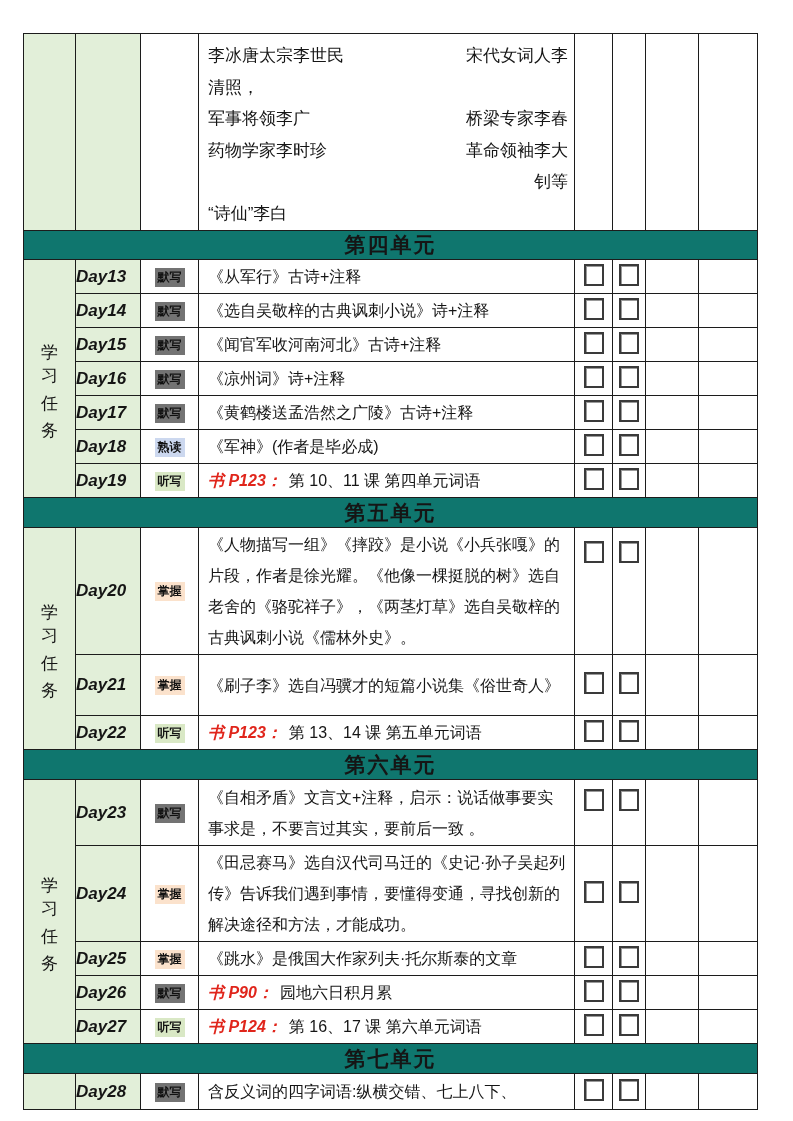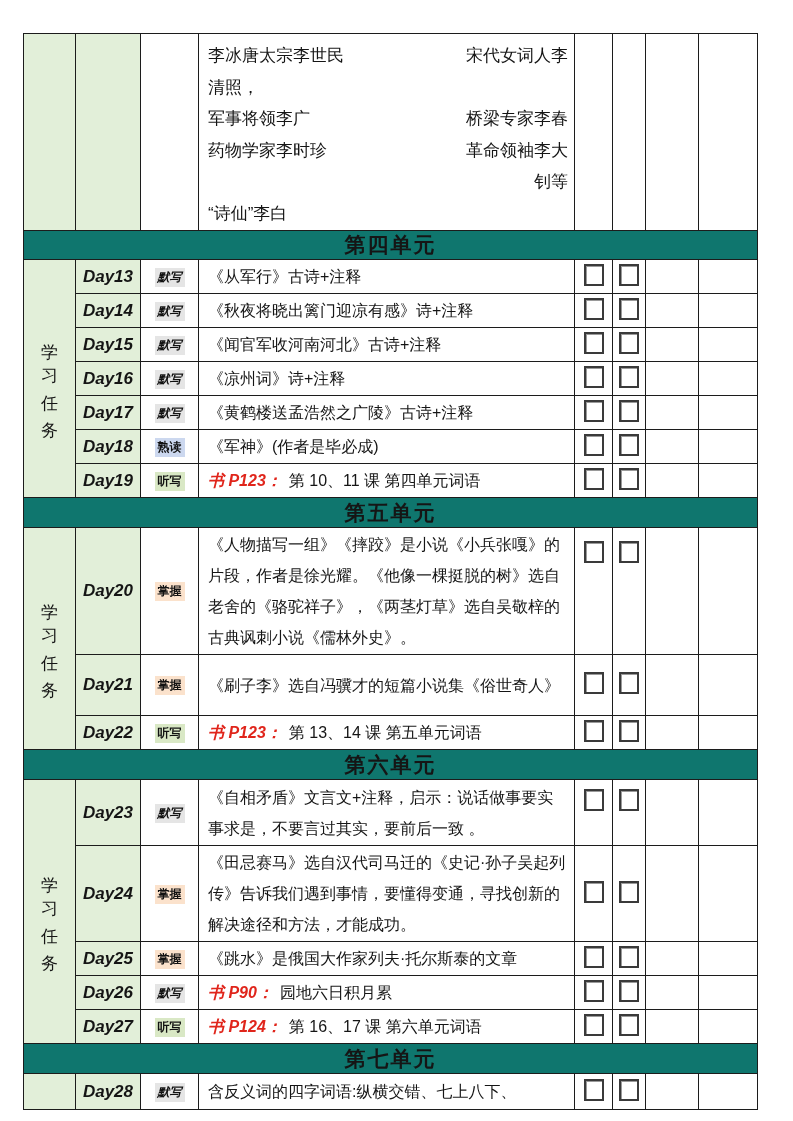--- a/index.html
+++ b/index.html
@@ -3,35 +3,35 @@
 <meta charset="utf-8">
 <style>
   html,body{margin:0;padding:0;background:#fff;}
   .page{position:relative;width:793px;height:1121px;background:#ffffff;overflow:hidden;
         font-family:"Liberation Sans",sans-serif;color:#151515;border-radius:12px;}
   table.plan{position:absolute;left:23px;top:33px;width:734px;border-collapse:collapse;
              table-layout:fixed;}
   td{border:1px solid #1c1c1c;padding:0;vertical-align:middle;overflow:hidden;}
   
   .c-side{background:#e2efd9;text-align:center;}
-  .c-day{background:#e2efd9;text-align:center;}
+  .c-day{background:#e2efd9;}
   .c-badge{background:#ffffff;text-align:center;}
   .c-text{background:#ffffff;padding:1px 6px 1px 9px;font-size:16px;line-height:31px;text-align:left;}
   .c-cb{background:#ffffff;text-align:center;}
   .c-empty{background:#ffffff;}
   
   .c-head{background:#0f766e;text-align:center;font-weight:bold;font-size:21px;letter-spacing:2px;}
   
   .r-top{height:163px;} .r-head{height:29px;}
   .r-33{height:33px;} .r-126{height:126px;} .r-63{height:61px;}
   .r-66{height:66px;} .r-96{height:96px;} .r-32{height:32px;} .r-36{height:36px;}
   
   .day{font-style:italic;font-weight:bold;font-size:17px;letter-spacing:0px;}
   .badge{display:inline-block;font-size:12px;font-weight:bold;line-height:15px;padding:2px 3px;color:#111;}
-  .badge.pink{background:#e5e5e5;font-style:italic;}
+  .badge.pink{background:#737373;}
   .badge.blue{background:#ccd8ef;}
   .badge.grn{background:#d9e8c5;}
   .badge.peach{background:#fbe2cc;}
   .red{color:#e0251b;font-weight:bold;font-style:italic;margin-right:7px;}
   .cb{display:inline-block;width:16px;height:18px;border:2px solid #3a3a3a;background:#fff;
       box-shadow:1px 1px 0 #9a9a9a inset;}
   .cb-top{vertical-align:top;padding-top:13px;}
   .cb-top23{vertical-align:top;padding-top:9px;}
   .vtext{writing-mode:vertical-lr;text-orientation:upright;display:inline-block;
          font-size:17px;letter-spacing:26px;line-height:1;margin-top:10px;}
@@ -102,21 +102,21 @@
       <td class="c-badge"><span class="badge pink">默写</span></td>
       <td class="c-text"><span>《从军行》古诗+注释</span></td>
       <td class="c-cb"><span class="cb"></span></td>
       <td class="c-cb"><span class="cb"></span></td>
       <td class="c-empty"></td>
       <td class="c-empty"></td>
     </tr>
     <tr class="r-33">
       <td class="c-day"><span class="day">Day14</span></td>
       <td class="c-badge"><span class="badge pink">默写</span></td>
-      <td class="c-text"><span>《秋夜将晓出篱门迎凉有感》诗+注释</span></td>
+      <td class="c-text"><span>《选自吴敬梓的古典讽刺小说》诗+注释</span></td>
       <td class="c-cb"><span class="cb"></span></td>
       <td class="c-cb"><span class="cb"></span></td>
       <td class="c-empty"></td>
       <td class="c-empty"></td>
     </tr>
     <tr class="r-33">
       <td class="c-day"><span class="day">Day15</span></td>
       <td class="c-badge"><span class="badge pink">默写</span></td>
       <td class="c-text"><span>《闻官军收河南河北》古诗+注释</span></td>
       <td class="c-cb"><span class="cb"></span></td>

